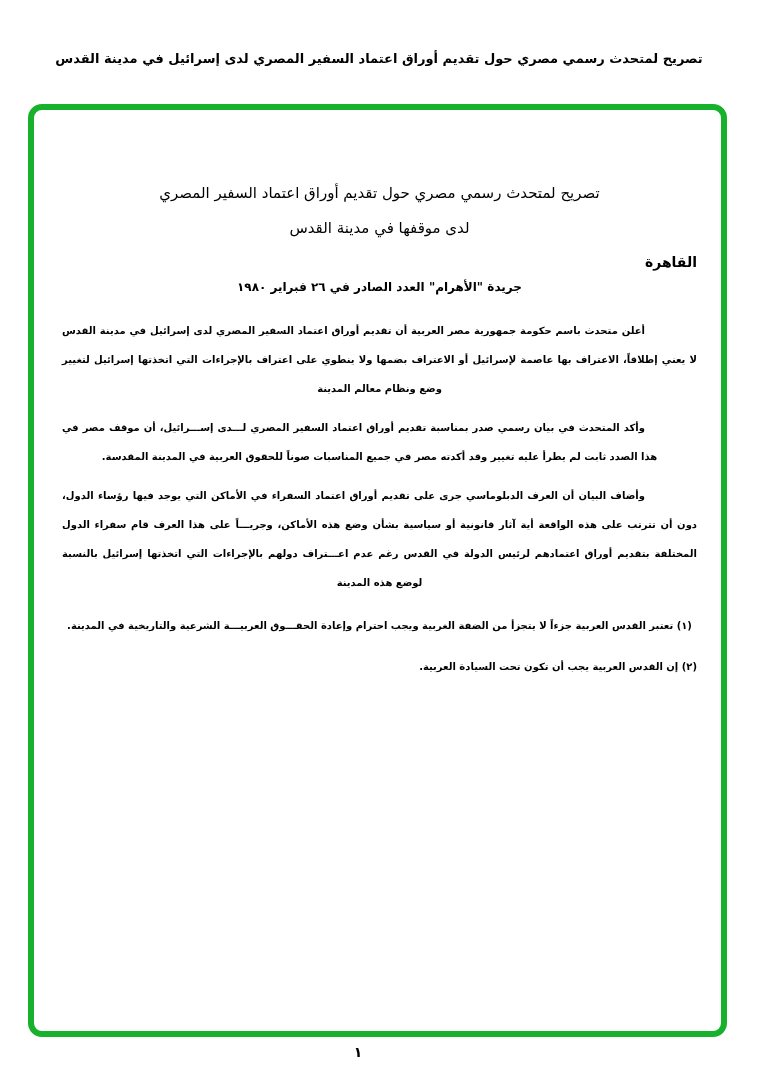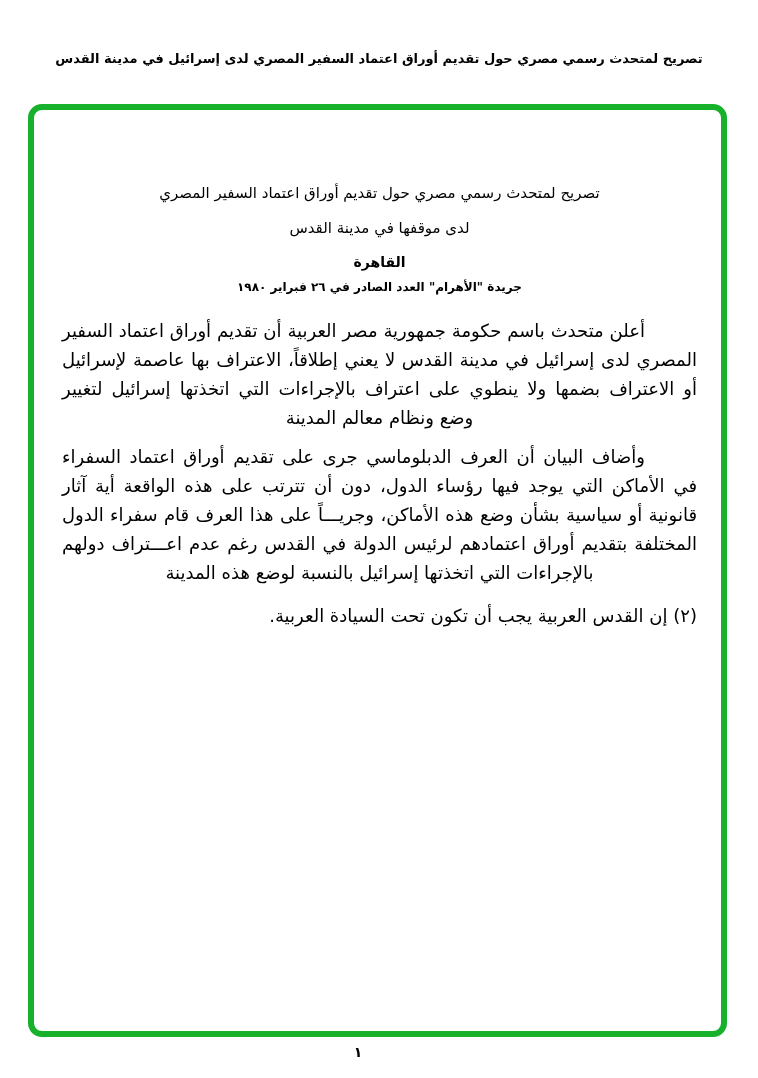--- a/index.html
+++ b/index.html
@@ -41,37 +41,37 @@
     padding: 66px 24px 0 28px;
   }
   .doc-title {
     text-align: center;
     font-weight: normal;
     font-size: 15px;
     letter-spacing: 1px;
     line-height: 35px;
   }
   .doc-city {
-    text-align: center;
+    text-align: right;
     font-weight: bold;
     font-size: 14px;
     line-height: 22px;
     margin-top: 5px;
   }
   .doc-source {
     text-align: center;
     font-weight: bold;
     font-size: 12px;
     line-height: 18px;
     margin-top: 5px;
   }
   .body-text {
     margin-top: 20px;
-    font-weight: normal;
-    font-size: 18px;
+    font-weight: bold;
+    font-size: 10px;
   }
   .para {
     text-align: justify;
     text-align-last: center;
     text-indent: 52px;       
     line-height: 29px;
     margin: 0 0 10px 0;
   }
   .items {
     margin-top: 14px;
@@ -106,23 +106,25 @@
 <div class="frame" style="border-color: rgb(23, 177, 43);">
   <div class="content">
 
     <div class="doc-title">تصريح لمتحدث رسمي مصري حول تقديم أوراق اعتماد السفير المصري</div>
     <div class="doc-title">لدى موقفها في مدينة القدس</div>
     <div class="doc-city">القاهرة</div>
     <div class="doc-source">جريدة "الأهرام" العدد الصادر في ٢٦ فبراير ١٩٨٠</div>
 
     <div class="body-text">
       <p class="para">أعلن متحدث باسم حكومة جمهورية مصر العربية أن تقديم أوراق اعتماد السفير المصري لدى إسرائيل في مدينة القدس لا يعني إطلاقاً، الاعتراف بها عاصمة لإسرائيل أو الاعتراف بضمها ولا ينطوي على اعتراف بالإجراءات التي اتخذتها إسرائيل لتغيير وضع ونظام معالم المدينة</p>
+      <p class="para">وأكد المتحدث في بيان رسمي صدر بمناسبة تقديم أوراق اعتماد السفير المصري لـــدى إســـرائيل، أن موقف مصر في هذا الصدد ثابت لم يطرأ عليه تغيير وقد أكدته مصر في جميع المناسبات صوناً للحقوق العربية في المدينة المقدسة.</p>
       <p class="para">وأضاف البيان أن العرف الدبلوماسي جرى على تقديم أوراق اعتماد السفراء في الأماكن التي يوجد فيها رؤساء الدول، دون أن تترتب على هذه الواقعة أية آثار قانونية أو سياسية بشأن وضع هذه الأماكن، وجريـــاً على هذا العرف قام سفراء الدول المختلفة بتقديم أوراق اعتمادهم لرئيس الدولة في القدس رغم عدم اعـــتراف دولهم بالإجراءات التي اتخذتها إسرائيل بالنسبة لوضع هذه المدينة</p>
 
       <div class="items">
+        <p class="item">(١) تعتبر القدس العربية جزءاً لا يتجزأ من الضفة الغربية ويجب احترام وإعادة الحقـــوق العربيـــة الشرعية والتاريخية في المدينة.</p>
         <p class="item single-line">(٢) إن القدس العربية يجب أن تكون تحت السيادة العربية.</p>
       </div>
     </div>
 
   </div>
 </div>
 
 <div class="page-number">١</div>
 
 </body></html>

